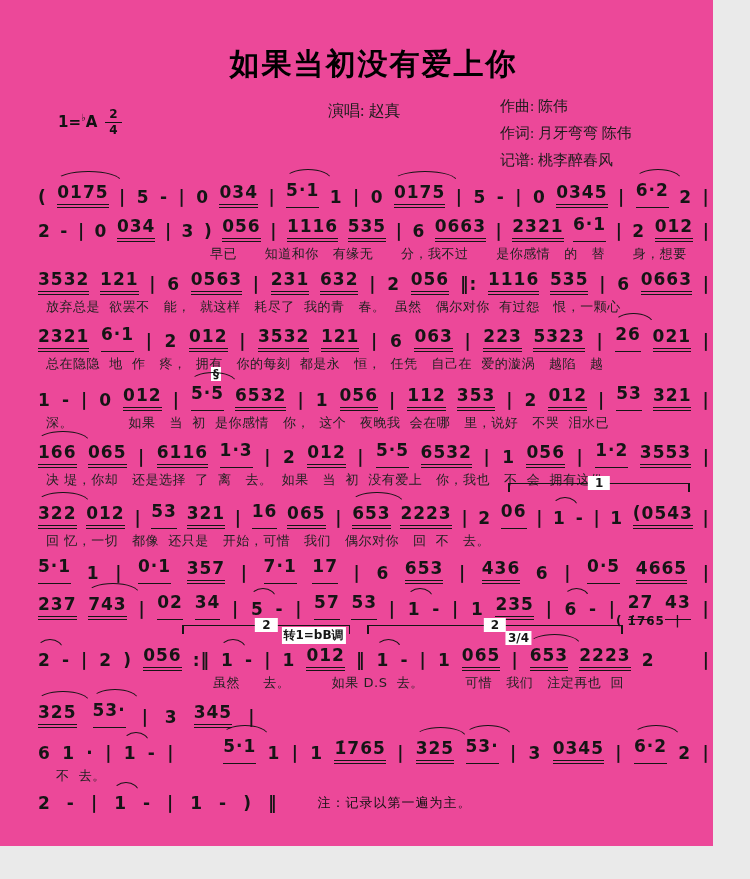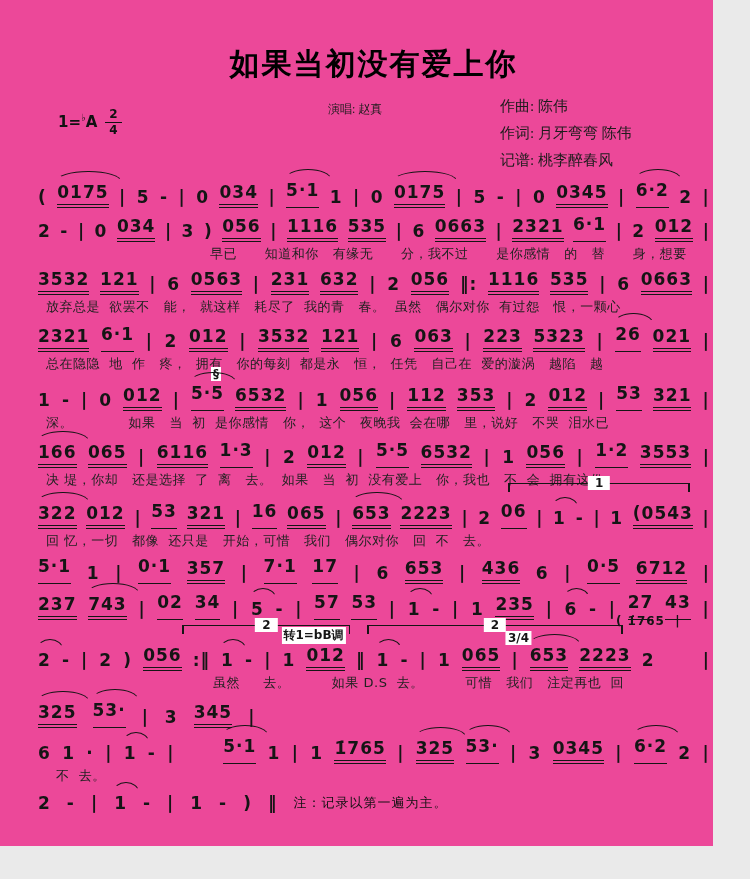--- a/index.html
+++ b/index.html
@@ -7,40 +7,40 @@
         font-family:"DejaVu Sans","Liberation Sans",sans-serif;}
   .paper{position:absolute;left:0;top:0;width:713px;height:846px;background:#ec4899;}
   .title{padding-top:44px;padding-left:34px;text-align:center;font-size:30px;font-weight:bold;
          letter-spacing:2px;color:#000;}
   .keysig{position:absolute;left:58px;top:108px;font-weight:bold;font-size:15px;color:#111;}
   .keysig sup{font-size:10px;}
   .frac{display:inline-block;vertical-align:middle;text-align:center;font-size:12px;
         font-weight:bold;margin-left:8px;line-height:1.05;}
   .frac .num{display:block;border-bottom:1.5px solid #111;padding:0 4px 1px;}
   .frac .den{display:block;padding-top:1px;}
-  .singer{position:absolute;left:328px;top:101px;font-size:12px;color:#1c1c1c;
+  .singer{position:absolute;left:328px;top:101px;font-size:16px;color:#1c1c1c;
           font-family:"Liberation Serif","DejaVu Serif",serif;}
   .credits{position:absolute;left:500px;top:93px;font-size:15px;line-height:27px;color:#1c1c1c;
            font-family:"Liberation Serif","DejaVu Serif",serif;}
   .score{position:absolute;left:38px;top:172px;width:672px;}
   .system{position:relative;margin-bottom:5px;}
   .notes-row{display:flex;justify-content:space-between;align-items:flex-end;}
   .short .notes-row{justify-content:flex-start;gap:16px;}
   .tok{display:inline-block;font-weight:bold;font-size:17px;letter-spacing:1px;
        line-height:22px;color:#151515;white-space:pre;}
   .u1{border-bottom:1.5px solid #151515;padding-bottom:6px;text-align:center;}
   .u2{border-bottom:4px double #151515;padding-bottom:1px;}
   .gap{width:26px;}
   .arc{position:relative;}
   .arc::before{content:'';position:absolute;left:-1px;right:-12px;top:-10px;height:8px;
        border:1.5px solid transparent;border-top:1.5px solid #151515;
        border-radius:50% 50% 0 0 / 100% 100% 0 0;}
   .lyrics-row{margin-top:3px;margin-bottom:4px;font-size:13px;color:#222;white-space:pre;
        letter-spacing:0.5px;}
-  .footnote{font-size:13px;font-weight:normal;letter-spacing:1px;color:#111;
+  .footnote{font-size:13px;font-weight:normal;letter-spacing:1px;margin-left:24px;color:#111;
        align-self:center;}
   .volta{position:absolute;border-top:1.5px solid #151515;height:9px;}
   .volta::before,.volta::after{content:'';position:absolute;top:-1px;width:1.5px;height:9px;
        background:#151515;}
   .volta::before{left:0;}
   .volta::after{right:0;}
   .vlabel{position:absolute;top:-8px;left:50%;transform:translateX(-50%);background:#fff;
        padding:0 7px;font-size:12px;font-weight:bold;color:#151515;}
   .olabel{position:absolute;transform:translateX(-50%);font-size:12px;font-weight:bold;
        color:#151515;background:#fff;padding:0 2px;white-space:pre;}
@@ -258,21 +258,21 @@
             <span class="tok u1">7·1</span>
             <span class="tok u1">17</span>
             <span class="tok sym">|</span>
             <span class="tok">6</span>
             <span class="tok u2">653</span>
             <span class="tok sym">|</span>
             <span class="tok u2">436</span>
             <span class="tok">6</span>
             <span class="tok sym">|</span>
             <span class="tok u1">0·5</span>
-            <span class="tok u2">6712</span>
+            <span class="tok u2">4665</span>
             <span class="tok sym">|</span>
           </div>
         </div>
         <div class="system" style="margin-top: 7px;">
           <div class="notes-row">
             <span class="tok u2">237</span>
             <span class="tok u2 arc">743</span>
             <span class="tok sym">|</span>
             <span class="tok u1">02</span>
             <span class="tok u1">34</span>

